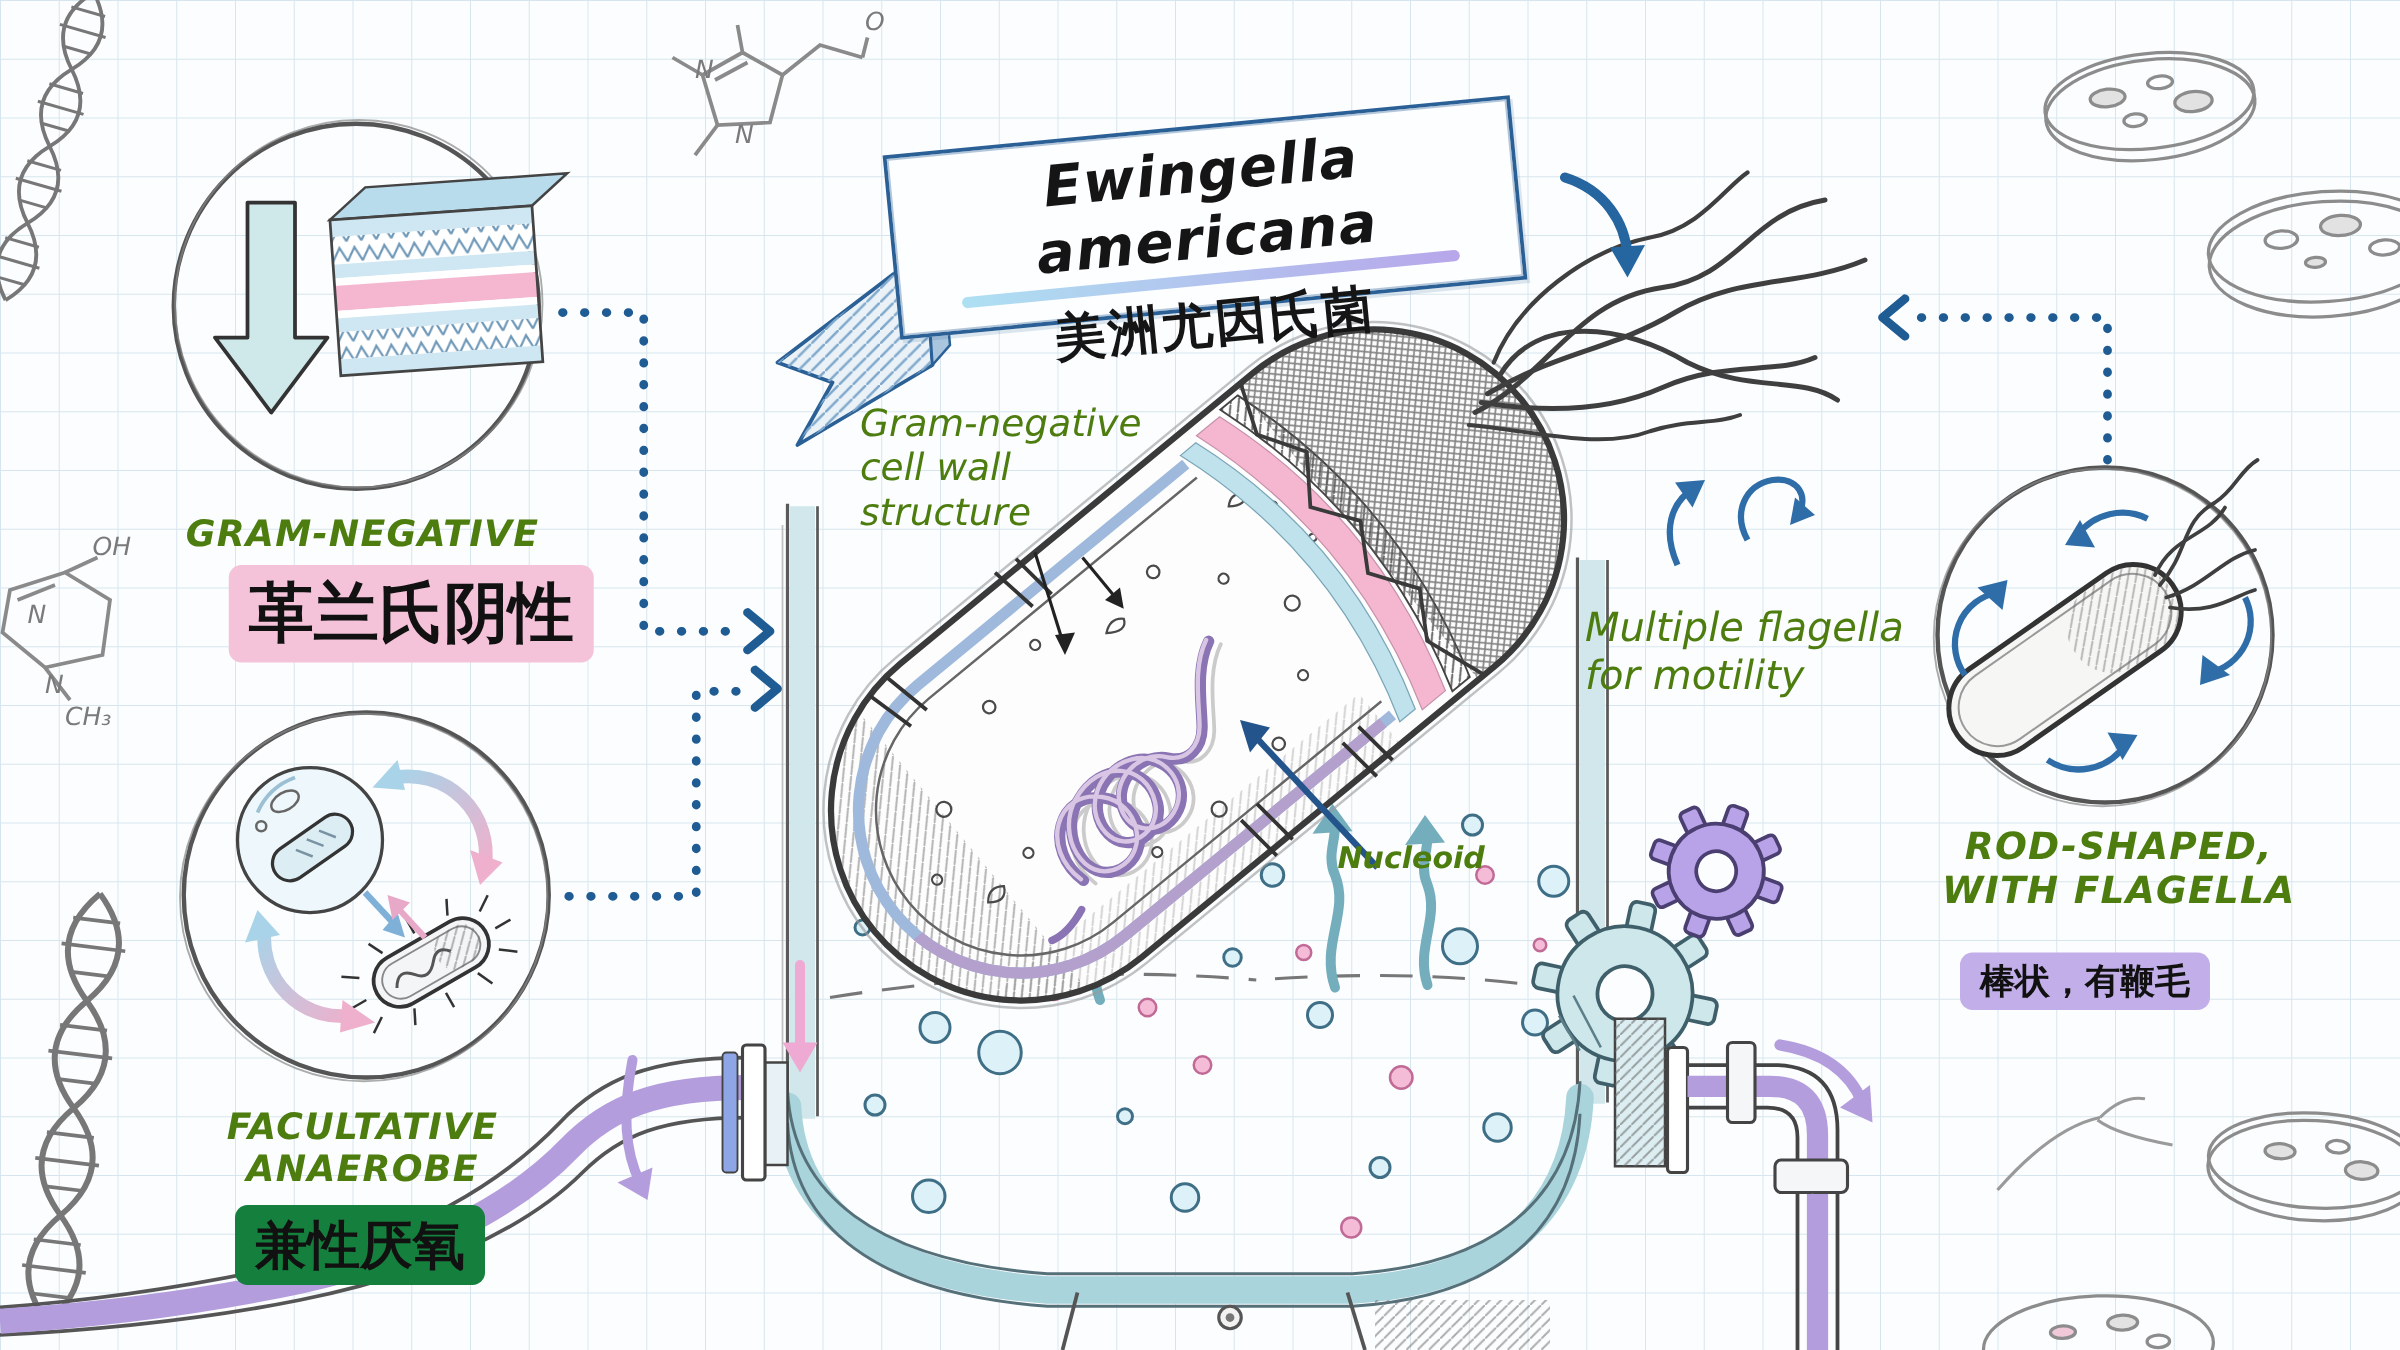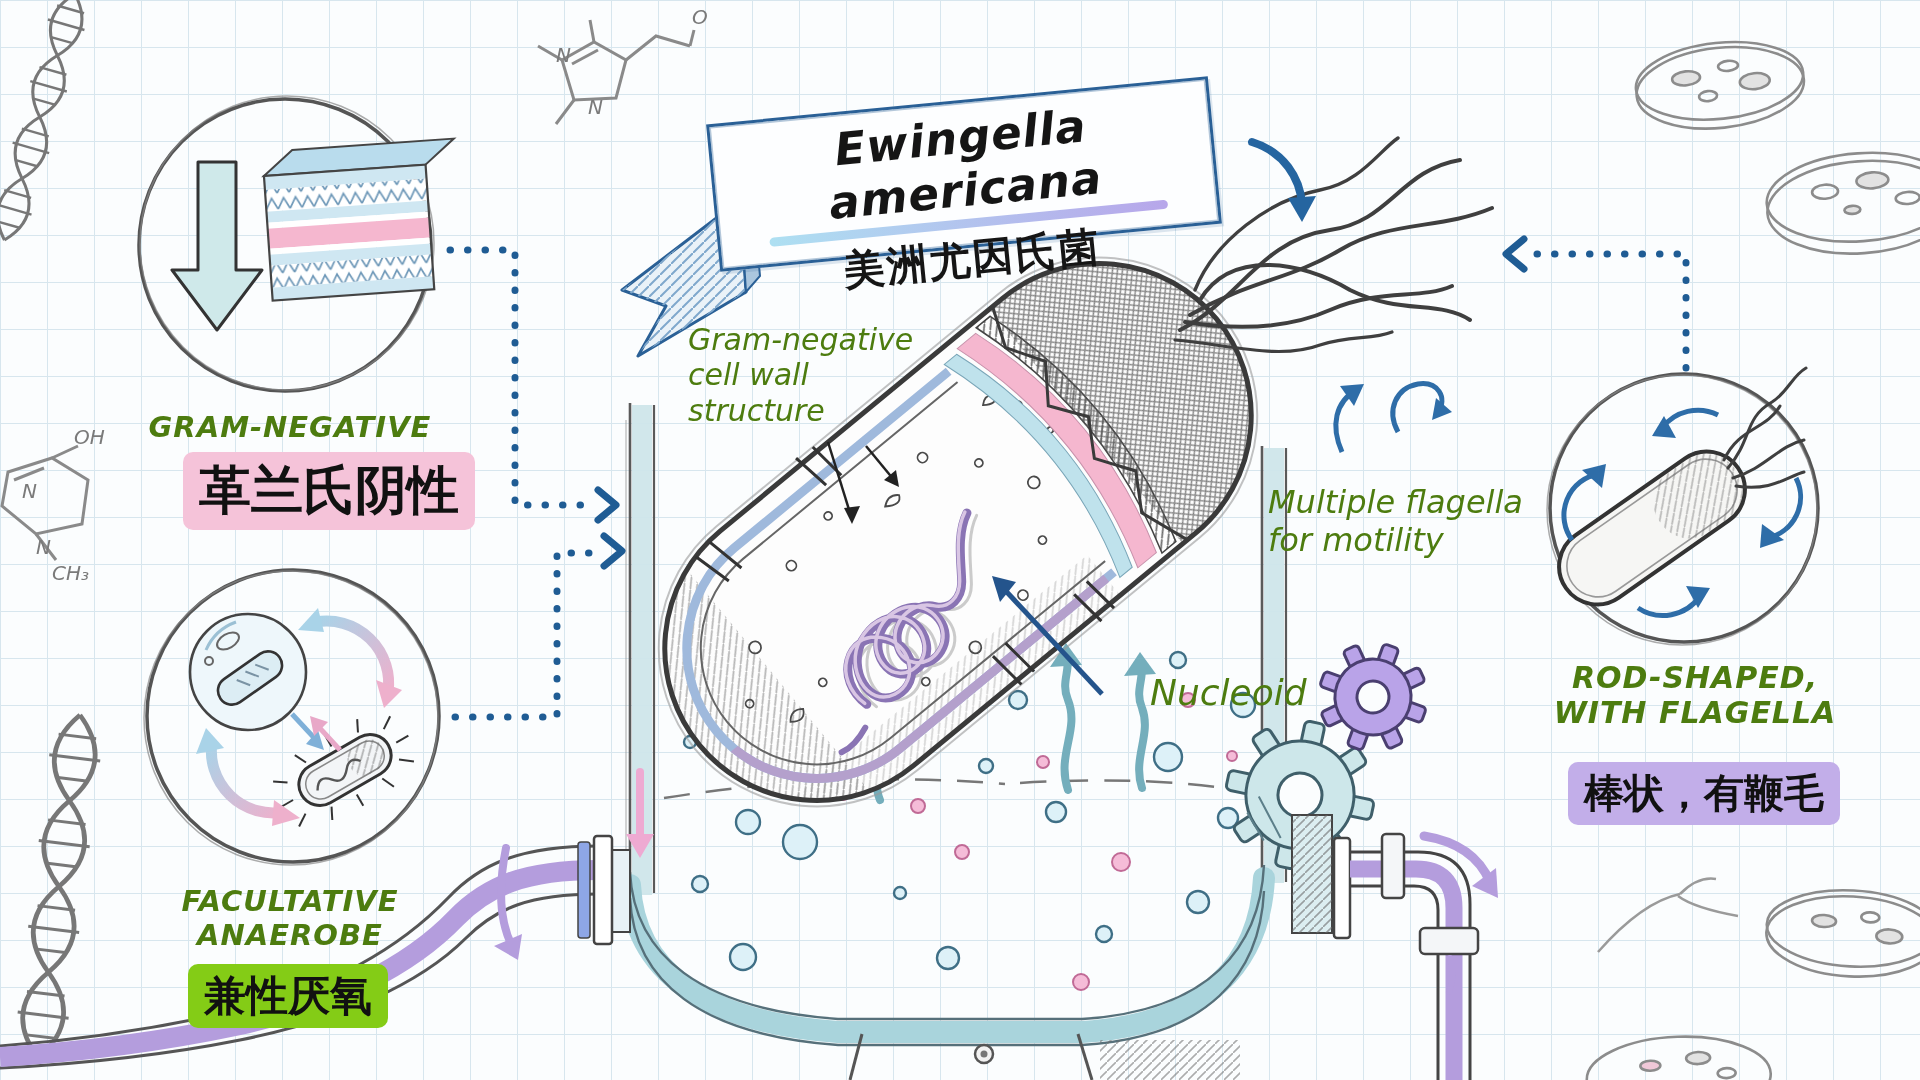--- a/index.html
+++ b/index.html
@@ -488,32 +488,32 @@
   <div class="t2">美洲尤因氏菌</div>
 </div>
 
 <div class="lab caps center" style="left:140px;top:410px;width:300px;font-size:29px;">GRAM-NEGATIVE</div>
 <div class="pill" style="left:183px;top:452px;font-size:52px;background:#f5c3d9;">革兰氏阴性</div>
 
 <div class="lab caps center" style="left:140px;top:884px;width:300px;font-size:29px;">
   <div>FACULTATIVE</div>
   <div>ANAEROBE</div>
 </div>
-<div class="pill" style="left:188px;top:964px;font-size:42px;background:#84cc16;">兼性厌氧</div>
+<div class="pill" style="left:188px;top:964px;font-size:42px;background:#15803d;">兼性厌氧</div>
 
 <div class="lab" style="left:688px;top:322px;font-size:30px;font-weight:500;">
   <div>Gram-negative</div>
   <div>cell wall</div>
   <div>structure</div>
 </div>
 
-<div class="lab" style="left:1150px;top:672px;font-size:36px;font-weight:400;">Nucleoid</div>
+<div class="lab" style="left:1070px;top:672px;font-size:24px;font-weight:700;">Nucleoid</div>
 
 <div class="lab" style="left:1268px;top:484px;font-size:32px;font-weight:500;">
   <div>Multiple flagella</div>
   <div>for motility</div>
 </div>
 
 <div class="lab caps center" style="left:1545px;top:660px;width:300px;font-size:30px;">
   <div>ROD-SHAPED,</div>
   <div>WITH FLAGELLA</div>
 </div>
-<div class="pill" style="left:1568px;top:762px;font-size:40px;background:#c2aee9;">棒状，有鞭毛</div>
+<div class="pill" style="left:1568px;top:762px;font-size:28px;background:#c2aee9;">棒状，有鞭毛</div>
 
 </body></html>

